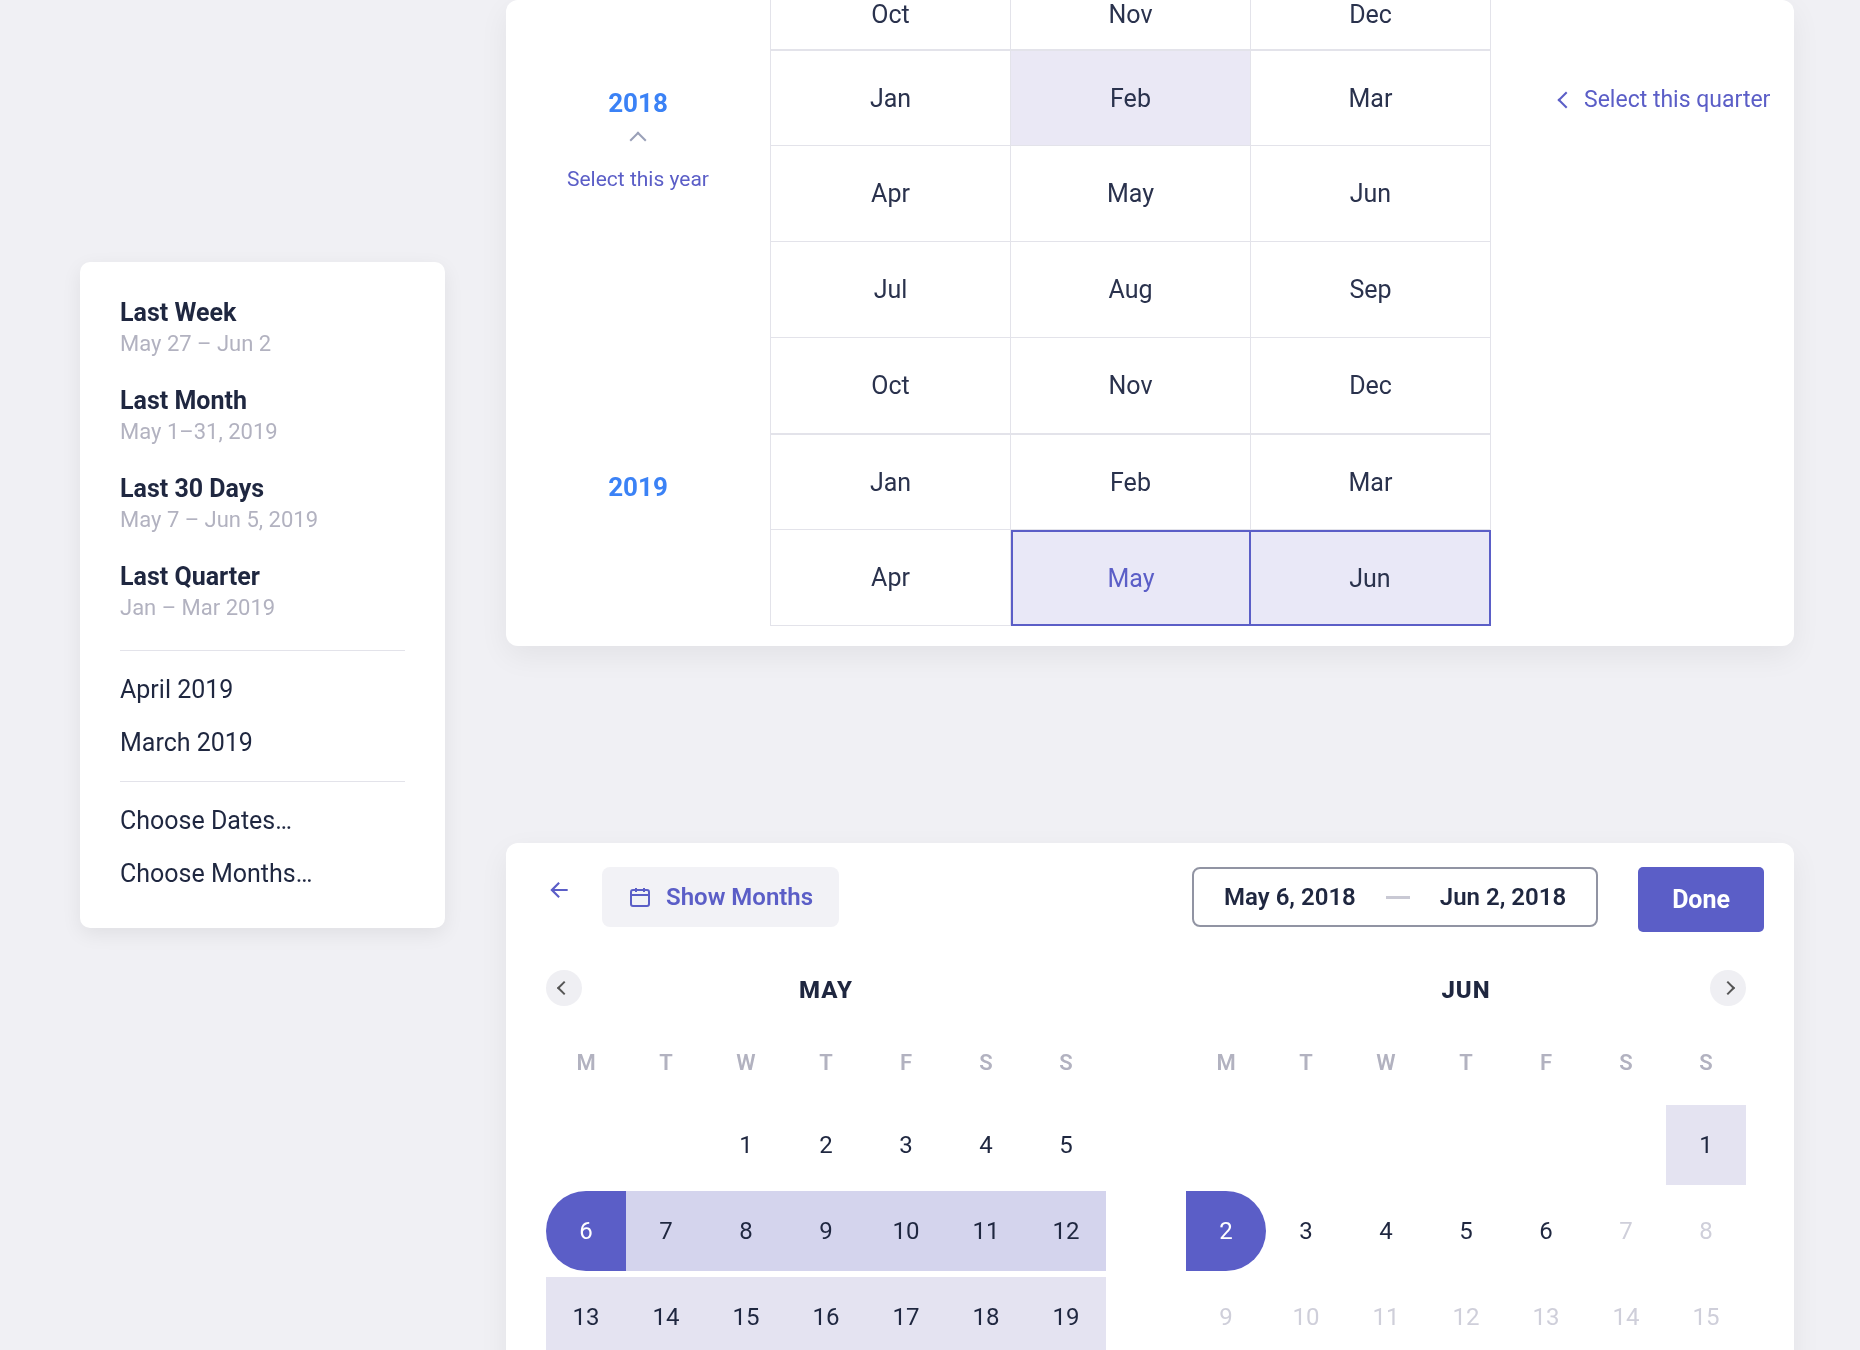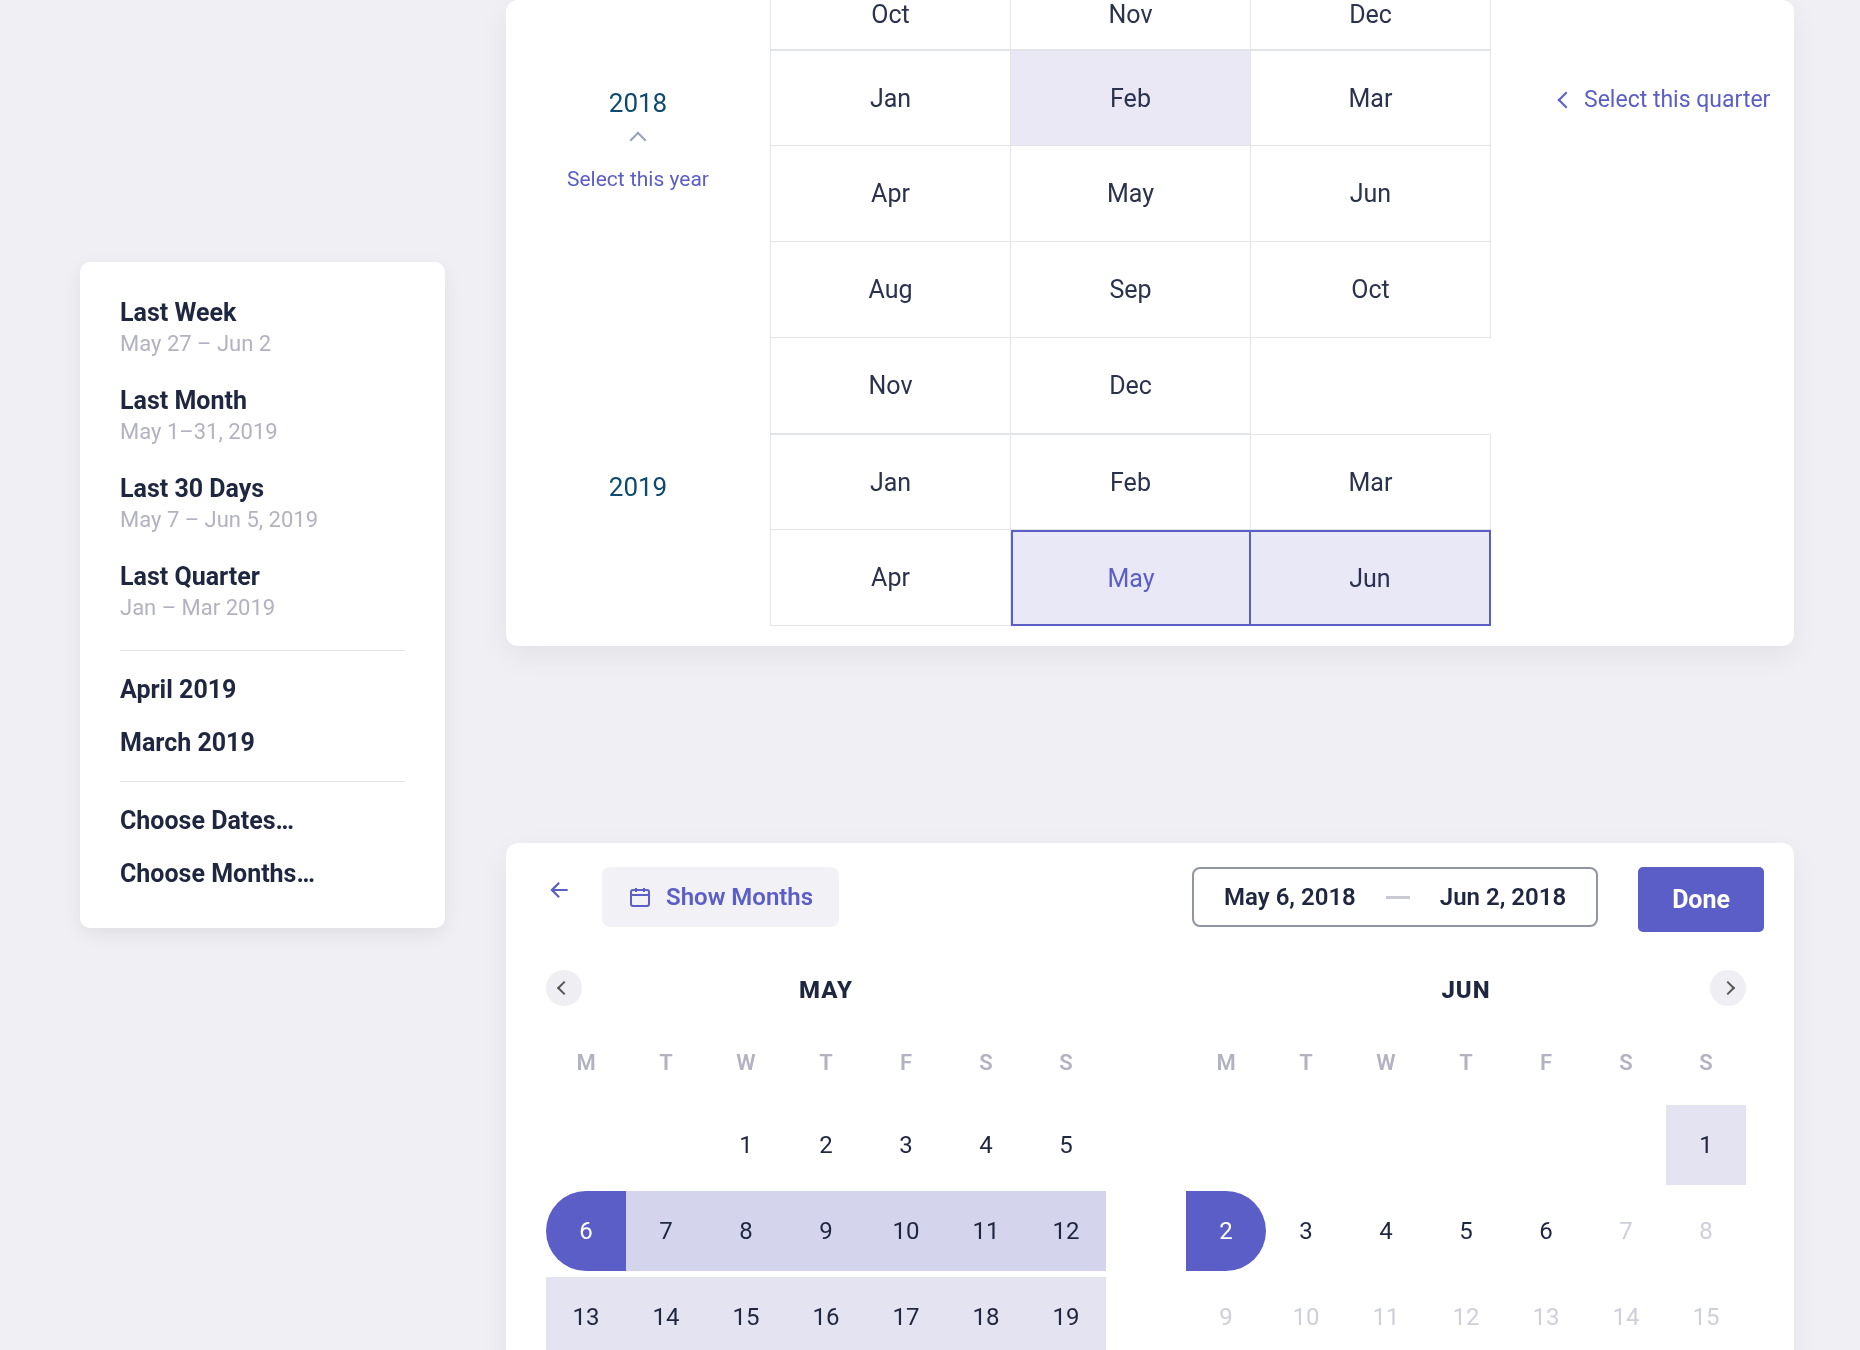--- a/index.html
+++ b/index.html
@@ -20,21 +20,21 @@
     width: 365px;
     background: #fff;
     border-radius: 10px;
     box-shadow: 0 6px 20px rgba(0,0,0,0.07);
     padding: 36px 40px;
   }
   .preset { margin-bottom: 30px; cursor: pointer; }
   .preset-title { font-size: 25px; font-weight: 700; color: #1f2740; }
   .preset-sub { font-size: 22px; color: #b2b2c0; margin-top: 4px; }
   .divider { height: 1px; background: #e3e3ea; margin: 6px 0 24px 0; }
-  .preset-single { font-size: 25px; font-weight: 700; color: #1f2740; margin-bottom: 24px; cursor: pointer; }
+  .preset-single { font-size: 25px; font-weight: 400; color: #1f2740; margin-bottom: 24px; cursor: pointer; }
 
   
   .month-panel {
     position: absolute;
     left: 506px;
     top: 0;
     width: 1288px;
     background: #fff;
     border-radius: 12px;
     box-shadow: 0 10px 30px rgba(0,0,0,0.06);
@@ -43,21 +43,21 @@
   }
   .year-block { display: flex; }
   .year-label-col {
     width: 264px;
     display: flex;
     flex-direction: column;
     align-items: center;
     justify-content: flex-start;
     padding-top: 0;
   }
-  .year-label { font-size: 26px; font-weight: 400; color: #0c4a6e; }
+  .year-label { font-size: 26px; font-weight: 700; color: #3b82f6; }
   .month-grid {
     display: grid;
     grid-template-columns: repeat(3, 240px);
     border-left: 1px solid #e3e3ea;
   }
   .month-cell {
     height: 96px;
     border-right: 1px solid #e3e3ea;
     border-bottom: 1px solid #e3e3ea;
     display: flex;
@@ -219,20 +219,21 @@
         <span>Select this year</span>
       </div>
     </div>
     <div class="month-grid">
       <div class="month-cell top-row">Jan</div>
       <div class="month-cell top-row highlight">Feb</div>
       <div class="month-cell top-row">Mar</div>
       <div class="month-cell">Apr</div>
       <div class="month-cell">May</div>
       <div class="month-cell">Jun</div>
+      <div class="month-cell">Jul</div>
       <div class="month-cell">Aug</div>
       <div class="month-cell">Sep</div>
       <div class="month-cell">Oct</div>
       <div class="month-cell">Nov</div>
       <div class="month-cell">Dec</div>
     </div>
   </div>
 
   <div class="year-block" style="padding-bottom:20px;">
     <div class="year-label-col" style="padding-top:38px;">

